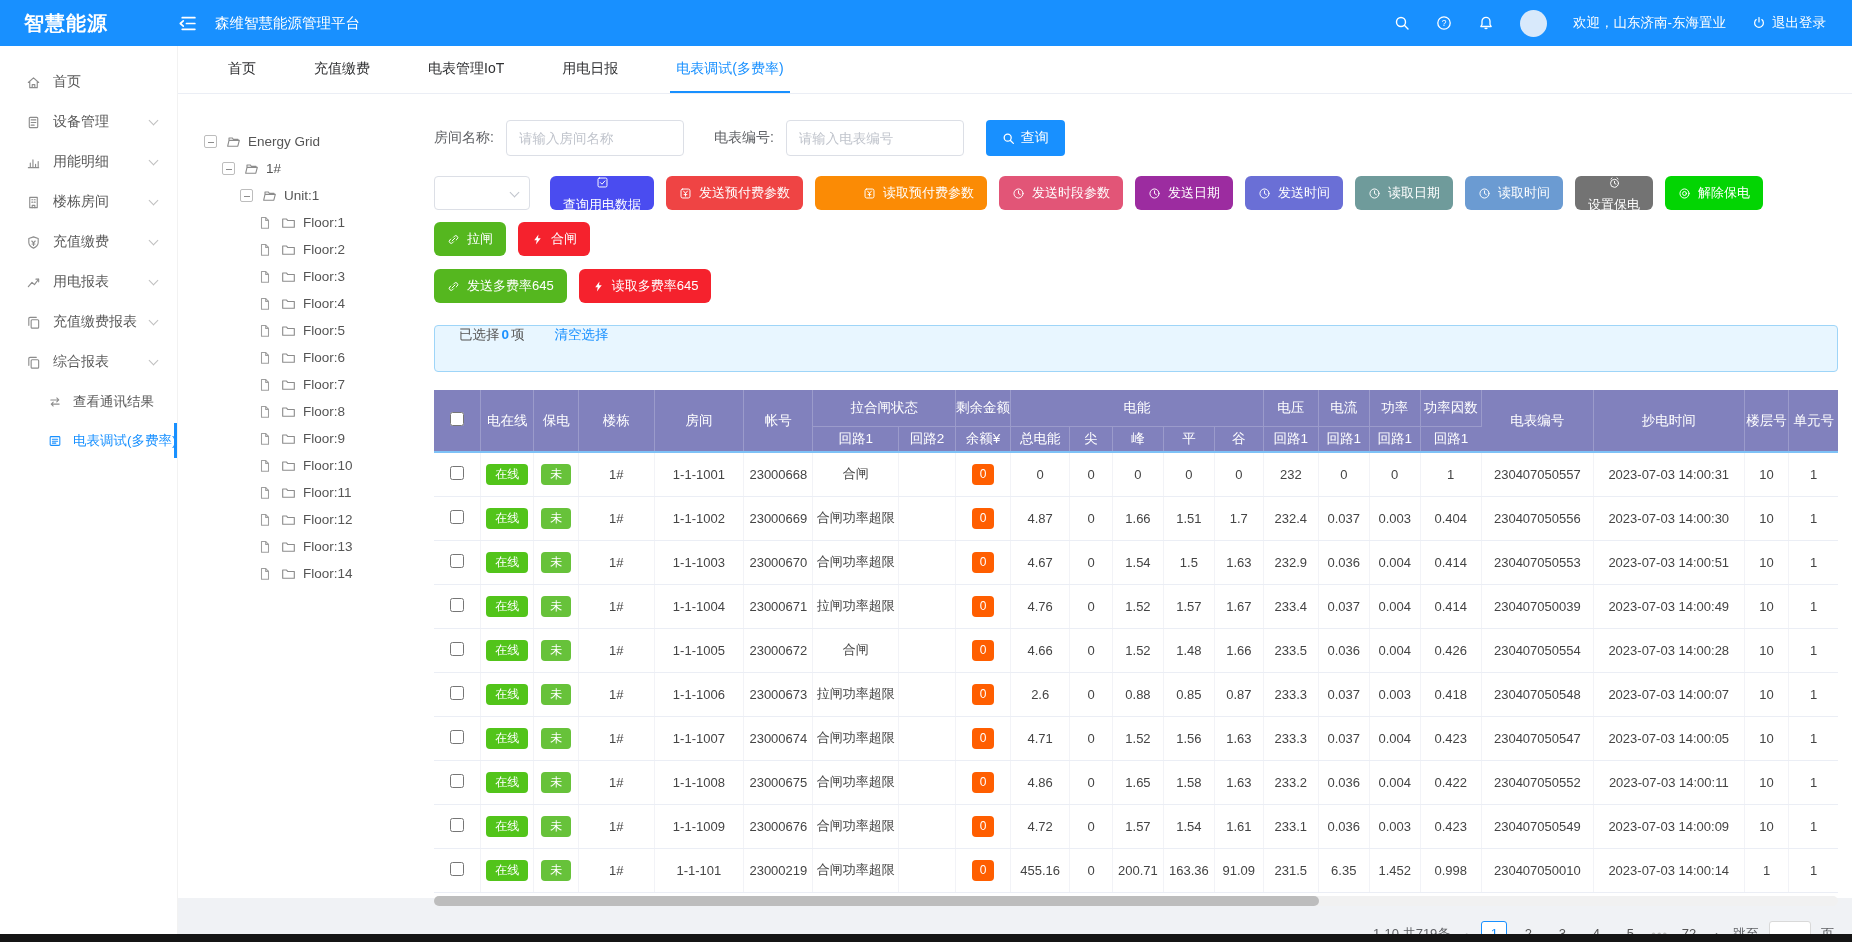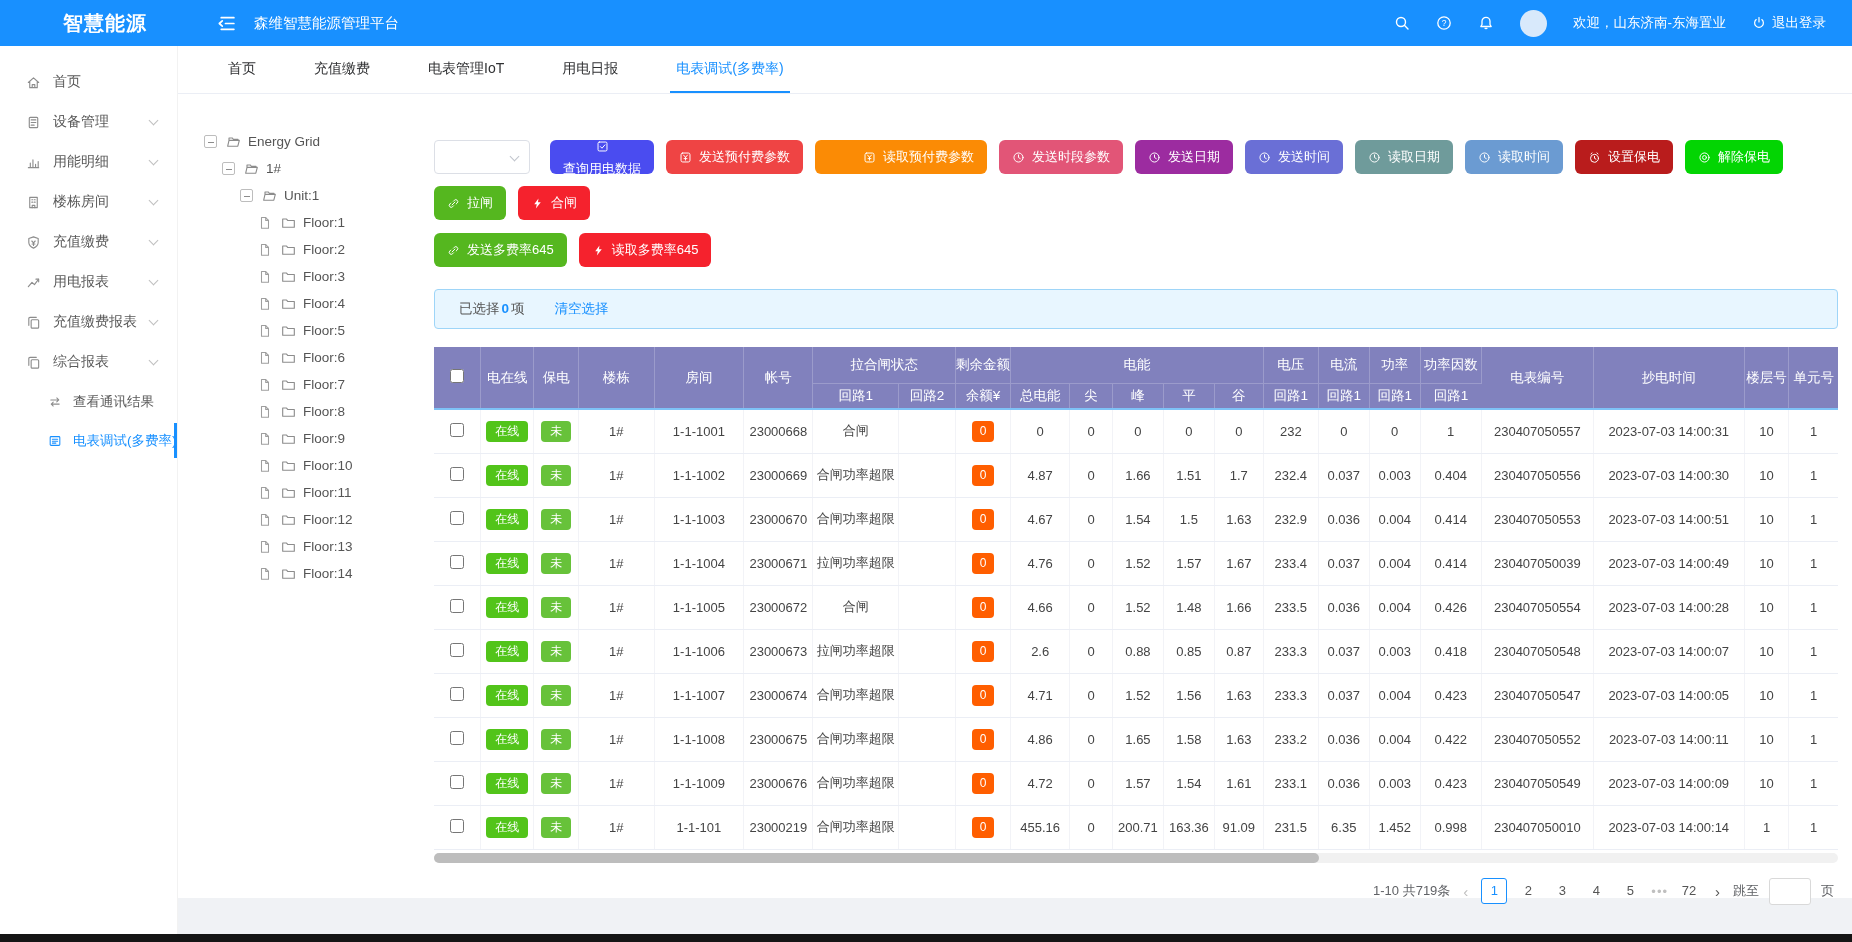--- a/index.html
+++ b/index.html
@@ -1,21 +1,21 @@
 <!DOCTYPE html>
 <html><head>
 <meta charset="utf-8">
 <style>
   * { margin:0; padding:0; box-sizing:border-box; }
   html,body { width:1852px; height:942px; overflow:hidden; }
   body { font-family:"Liberation Sans","DejaVu Sans",sans-serif; background:#f0f2f5; position:relative; color:#333; }
 
   
   .topbar { position:absolute; top:0; left:0; width:1852px; height:46px; background:#1890ff; display:flex; align-items:center; z-index:10; }
-  .logo { width:178px; flex:0 0 178px; color:#fff; font-size:20px; font-weight:700; letter-spacing:1px; padding-left:24px;margin-left:39px; }
+  .logo { width:178px; flex:0 0 178px; color:#fff; font-size:20px; font-weight:700; letter-spacing:1px; padding-left:24px; }
   .hamburger { color:#fff; font-size:18px; display:flex; align-items:center; cursor:pointer; }
   .platform-title { color:#fff; font-size:14.5px; margin-left:18px; }
   .topbar-right { margin-left:auto; display:flex; align-items:center; gap:26px; padding-right:26px; color:#fff; }
   .tb-icon { font-size:16px; display:flex; align-items:center; cursor:pointer; color:#fff; }
   .avatar { width:27px; height:27px; border-radius:50%; background:#d8e9fb; display:inline-block; }
   .welcome { font-size:13.5px; }
   .logout { display:flex; align-items:center; gap:6px; font-size:13.5px; cursor:pointer; }
 
   
   .sidebar { position:absolute; top:46px; left:0; width:178px; bottom:8px; background:#fff; border-right:1px solid #f2f2f2; padding-top:16px; }
@@ -56,21 +56,21 @@
   .search-btn { height:36px; padding:0 16px; background:#1890ff; border:none; border-radius:4px; color:#fff; font-size:14px; display:flex; align-items:center; gap:6px; cursor:pointer; margin-left:10px; font-family:inherit; }
   .search-btn .b-icon { font-size:13px; display:flex; }
 
   .btn-row { display:flex; align-items:center; gap:12px; margin-top:20px; flex-wrap:wrap; }
   .btn-row.second { margin-top:13px; }
   .select-box { width:96px; height:34px; border:1px solid #dcdfe6; border-radius:4px; background:#fff; position:relative; cursor:pointer; margin-right:8px; }
   .sel-chev { position:absolute; right:11px; top:12px; width:7px; height:7px; border-right:1.5px solid #c0c4cc; border-bottom:1.5px solid #c0c4cc; transform:rotate(45deg); }
   .act-btn { height:34px; padding:0 13px; border:none; border-radius:6px; color:#fff; font-size:13px; display:flex; align-items:center; gap:7px; cursor:pointer; font-family:inherit; white-space:nowrap; }
   .act-btn .b-icon { font-size:13px; display:flex; }
 
-  .selection-bar { margin-top:22px; height:40px; background:#e8f6ff; border:1px solid #9ed5f8; border-radius:4px; display:flex; align-items:center; padding-left:24px; gap:30px; font-size:13.5px; color:#555; }
+  .selection-bar { margin-top:22px; height:47px; background:#e8f6ff; border:1px solid #9ed5f8; border-radius:4px; display:flex; align-items:flex-start; padding-left:24px; gap:30px; font-size:13.5px; color:#555; }
   .selection-bar b { color:#1890ff; font-weight:700; margin:0 2px; }
   .clear-link { color:#1890ff; cursor:pointer; text-decoration:none; font-size:13.5px; }
 
   table.data { width:100%; border-collapse:collapse; table-layout:fixed; margin-top:18px; }
   table.data thead th { background:#8181bd; color:#fff; font-weight:400; font-size:13.5px; border-right:1px solid #9b9bcb; border-bottom:1px solid #9b9bcb; text-align:center; vertical-align:middle; }
   table.data thead tr.group th { height:36px; }
   table.data thead tr.sub th { height:26px; }
   table.data thead tr.sub th, table.data thead th[rowspan] { border-bottom:2px solid #7ec2f7; }
   table.data thead th:last-child { border-right:none; }
   table.data tbody td { height:44px; text-align:center; font-size:13px; color:#444; border-bottom:1px solid #ebeef5; border-right:1px solid #f2f3f7; overflow:hidden; white-space:nowrap; }
@@ -465,20 +465,35 @@
           <span class="t-folder">
             <svg viewBox="0 0 16 16" width="1em" height="1em" fill="none" stroke="currentColor" stroke-width="1.2" stroke-linecap="round" stroke-linejoin="round">
               <path d="M1.8 4.3h4.1l1.2 1.5h7.1V13H1.8z"></path>
             </svg>
           </span>
           <span class="t-label">Floor:14</span>
         </div>
       </div>
     <div class="panel">
 
+      <div class="filter-row">
+        <label>房间名称:</label>
+        <input class="txt-input" type="text" placeholder="请输入房间名称" style="">
+        <label class="ml18">电表编号:</label>
+        <input class="txt-input" type="text" placeholder="请输入电表编号" style="">
+        <button class="search-btn">
+          <span class="b-icon">
+            <svg viewBox="0 0 16 16" width="13" height="13" fill="none" stroke="#fff" stroke-width="1.6" stroke-linecap="round">
+                <circle cx="7" cy="7" r="4.3"></circle>
+                <path d="M10.4 10.4 14 14"></path>
+              </svg>
+          </span>
+          <span>查询</span>
+        </button>
+      </div>
 
       <div class="btn-row" id="btnrow1">
         <div class="select-box">
             <span class="sel-chev"></span>
           </div>
       <button class="act-btn" style="background: rgb(74, 76, 240); flex-direction: column;">
             <span class="b-icon">
               <svg viewBox="0 0 16 16" width="1em" height="1em" fill="none" stroke="currentColor" stroke-width="1.2" stroke-linecap="round" stroke-linejoin="round">
                 <rect x="2.5" y="2.5" width="11" height="11" rx="1.6"></rect>
                 <path d="M5.4 8.1l2 2L11 6"></path>
@@ -542,21 +557,21 @@
           </button>
           <button class="act-btn" style="background: rgb(107, 155, 210);">
             <span class="b-icon">
               <svg viewBox="0 0 16 16" width="1em" height="1em" fill="none" stroke="currentColor" stroke-width="1.2" stroke-linecap="round" stroke-linejoin="round">
                 <circle cx="8" cy="8" r="5.6"></circle>
                 <path d="M8 4.8V8l2.2 1.4"></path>
               </svg>
             </span>
             <span>读取时间</span>
           </button>
-          <button class="act-btn" style="background: #b91c1c;">
+          <button class="act-btn" style="background: #737373; flex-direction: column;">
             <span class="b-icon">
               <svg viewBox="0 0 16 16" width="1em" height="1em" fill="none" stroke="currentColor" stroke-width="1.2" stroke-linecap="round" stroke-linejoin="round">
                 <circle cx="8" cy="9" r="4.9"></circle>
                 <path d="M8 6.6V9l1.8 1M3.6 3.6 5 2.3M12.4 3.6 11 2.3"></path>
               </svg>
             </span>
             <span>设置保电</span>
           </button>
           <button class="act-btn" style="background: rgb(3, 213, 3);">
             <span class="b-icon">

